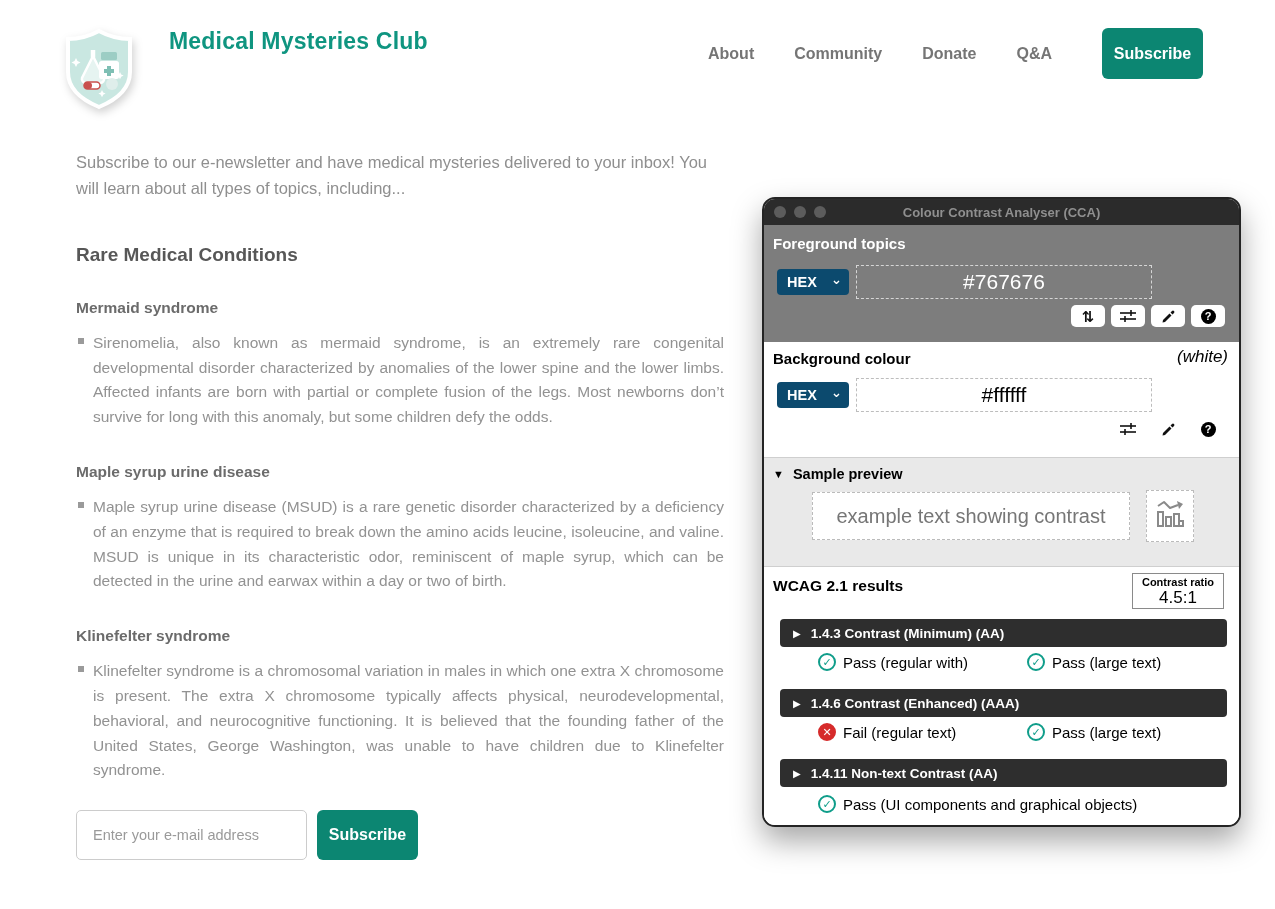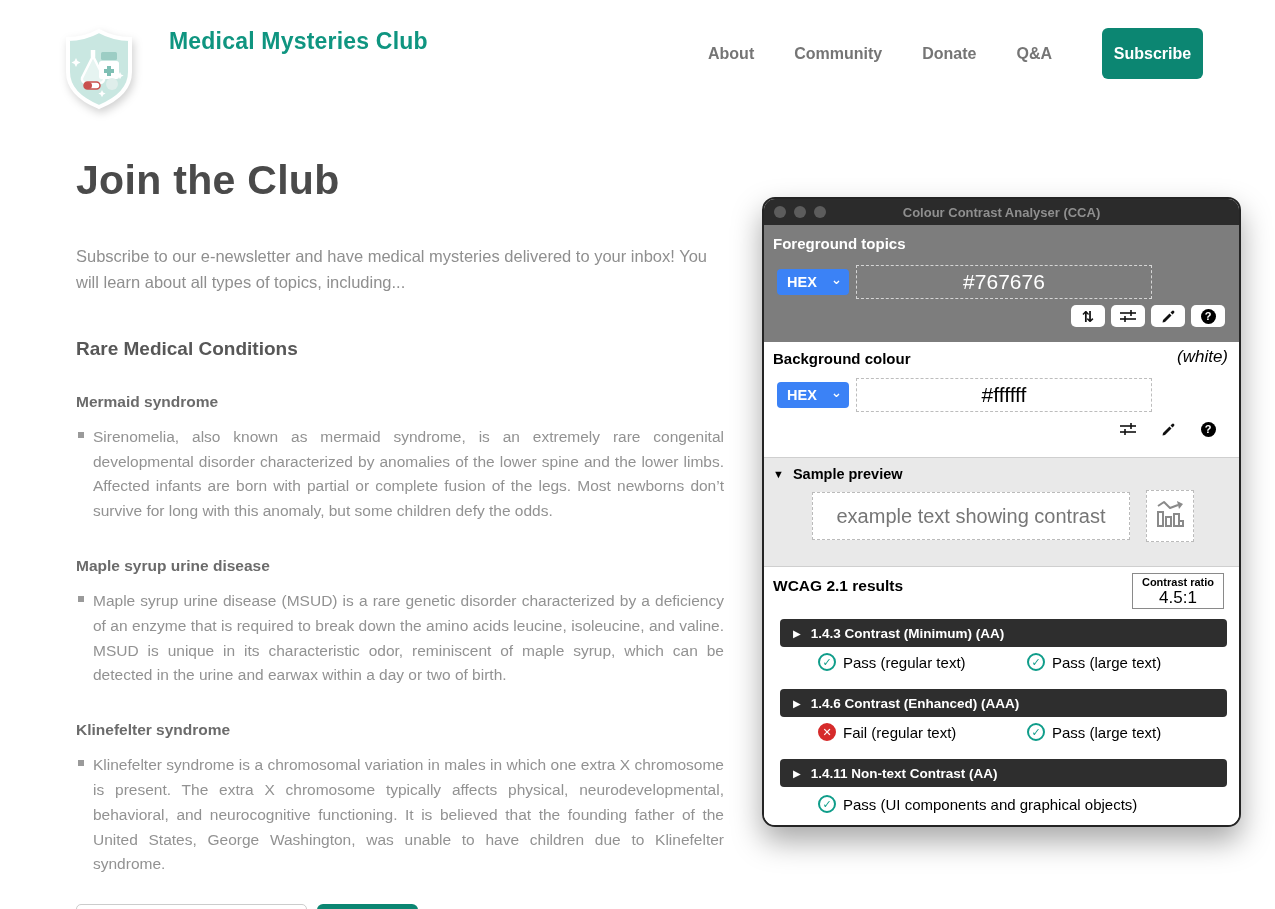--- a/index.html
+++ b/index.html
@@ -62,21 +62,21 @@
   .sec-bg { height:115px; background:#ffffff; }
   .sec-preview { height:110px; background:#e9e9e9; border-top:1px solid #cfcfcf; border-bottom:1px solid #cfcfcf; }
   .sec-results { height:258px; background:#ffffff; }
 
   .sec-label { position:absolute; left:9px; font-size:15px; font-weight:bold; }
   .fg-label { top:10px; color:#ffffff; }
   .bg-label { top:8px; color:#000000; }
   .bg-note { position:absolute; right:11px; top:5px; font-size:17px; font-style:italic; color:#000; }
 
   .hex-select {
-    position:absolute; left:13px; width:72px; height:26px; background:#3b82f6;
+    position:absolute; left:13px; width:72px; height:26px; background:#0c4a6e;
     border-radius:4px; display:flex; align-items:center; justify-content:space-between;
     padding:0 7px 0 10px; cursor:pointer;
   }
   .hex-select .fmt { color:#fff; font-size:14.5px; font-weight:bold; }
   .hex-select .chev { color:#fff; font-size:13px; font-weight:bold; margin-top:-6px; }
   .fg-select { top:44px; } .bg-select { top:40px; }
 
   .value-box {
     position:absolute; left:92px; width:296px; height:34px;
     border:1px dashed #c9c9c9; display:flex; align-items:center; justify-content:center;
@@ -161,21 +161,20 @@
   <nav class="nav">
     <a class="nav-link">About</a>
     <a class="nav-link">Community</a>
     <a class="nav-link">Donate</a>
     <a class="nav-link">Q&amp;A</a>
     <button class="btn-teal nav-subscribe">Subscribe</button>
   </nav>
 </header>
 
 <main class="main">
-  <h1 class="page-title">Join the Club</h1>
   <p class="intro">Subscribe to our e-newsletter and have medical mysteries delivered to your inbox! You will learn about all types of topics, including...</p>
 
   <h2 class="section-title">Rare Medical Conditions</h2>
 
   <h3 class="cond-title">Mermaid syndrome</h3>
   <div class="cond-item">
     <span class="bullet"></span>
     <p class="cond-text">Sirenomelia, also known as mermaid syndrome, is an extremely rare congenital developmental disorder characterized by anomalies of the lower spine and the lower limbs. Affected infants are born with partial or complete fusion of the legs. Most newborns don’t survive for long with this anomaly, but some children defy the odds.</p>
   </div>
 
@@ -296,21 +295,21 @@
       <span class="ratio-value">4.5:1</span>
     </div>
 
     <div class="rule-bar bar-1">
       <span class="tri">▶</span>
       <span class="lbl">1.4.3 Contrast (Minimum) (AA)</span>
     </div>
     <div class="check-row row-1">
       <div class="check check-col1">
         <span class="status-icon status-pass">✓</span>
-        <span>Pass (regular text)</span>
+        <span>Pass (regular with)</span>
       </div>
       <div class="check">
         <span class="status-icon status-pass">✓</span>
         <span>Pass (large text)</span>
       </div>
     </div>
 
     <div class="rule-bar bar-2">
       <span class="tri">▶</span>
       <span class="lbl">1.4.6 Contrast (Enhanced) (AAA)</span>

